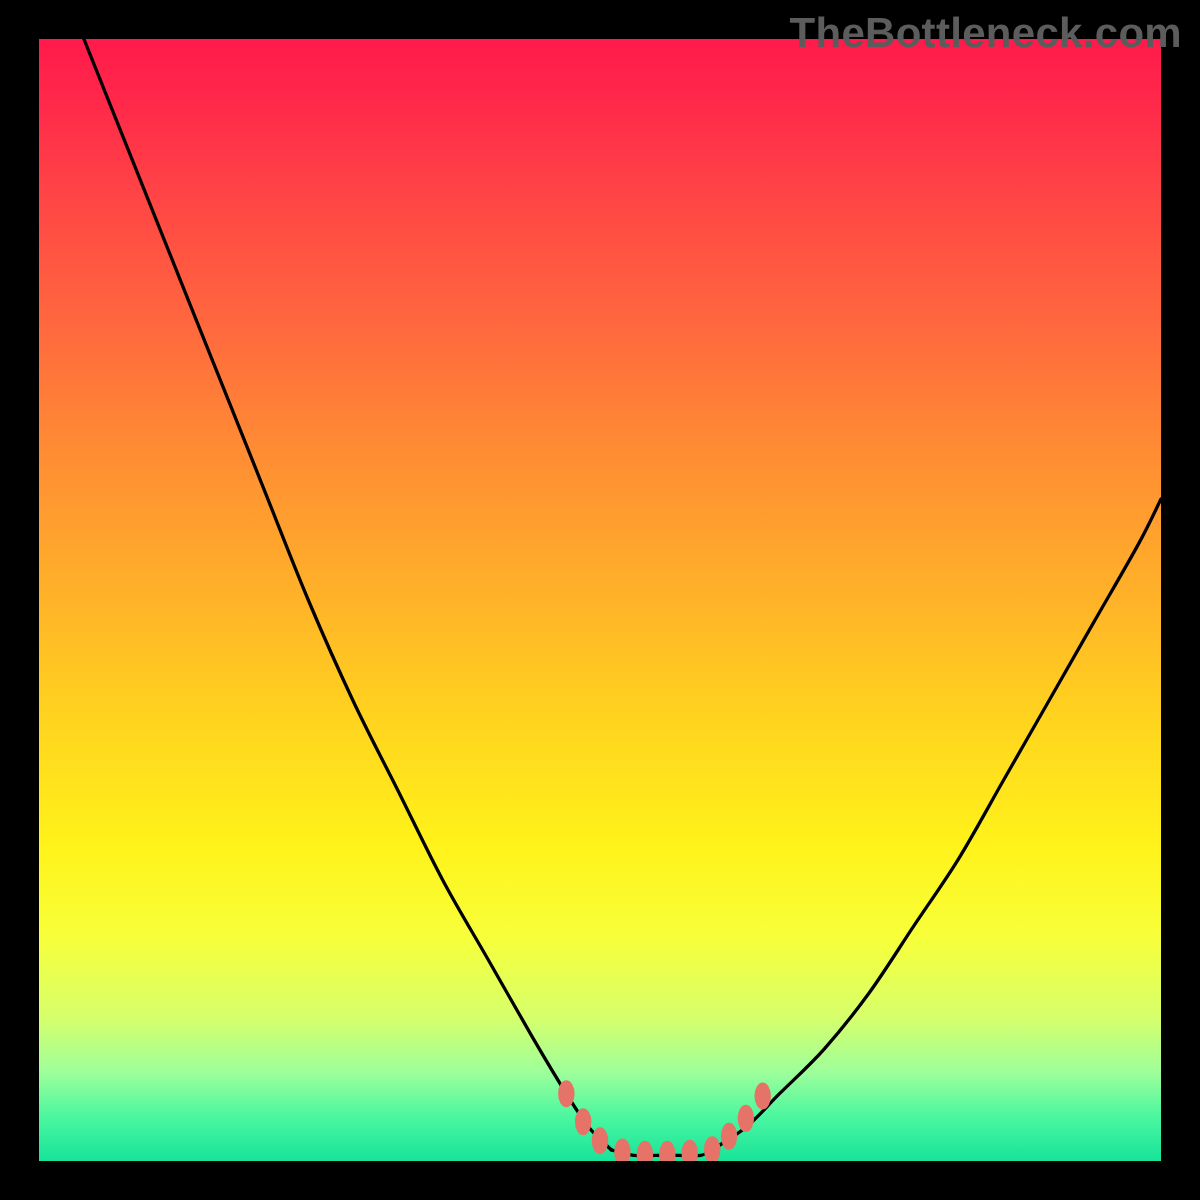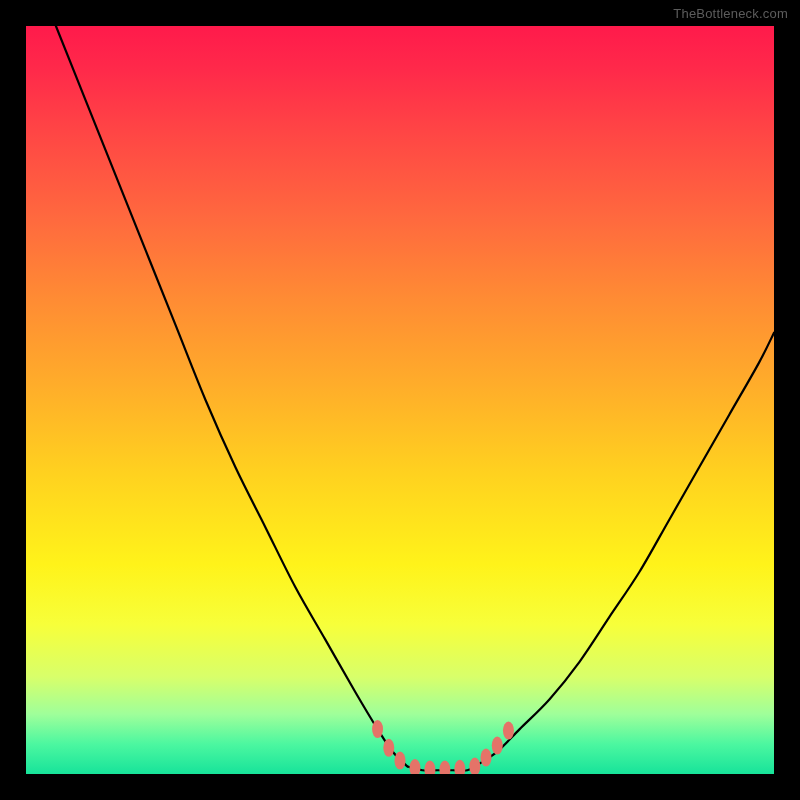--- a/index.html
+++ b/index.html
@@ -44,22 +44,22 @@
       #9fff9a 92%,
       #4cf7a0 96%,
       #17e39a 100%
     );
   }
   .watermark {
     position: absolute;
     top: 6px;
     right: 12px;
     color: #5c5c5c;
-    font-size: 13px;
-    font-weight: 400;
+    font-size: 28px;
+    font-weight: 700;
     letter-spacing: 0.2px;
     user-select: none;
     margin-left: 48px;
   }
   svg.curves {
     position: absolute;
     inset: 0;
   }
   .curve-path {
     fill: none;

